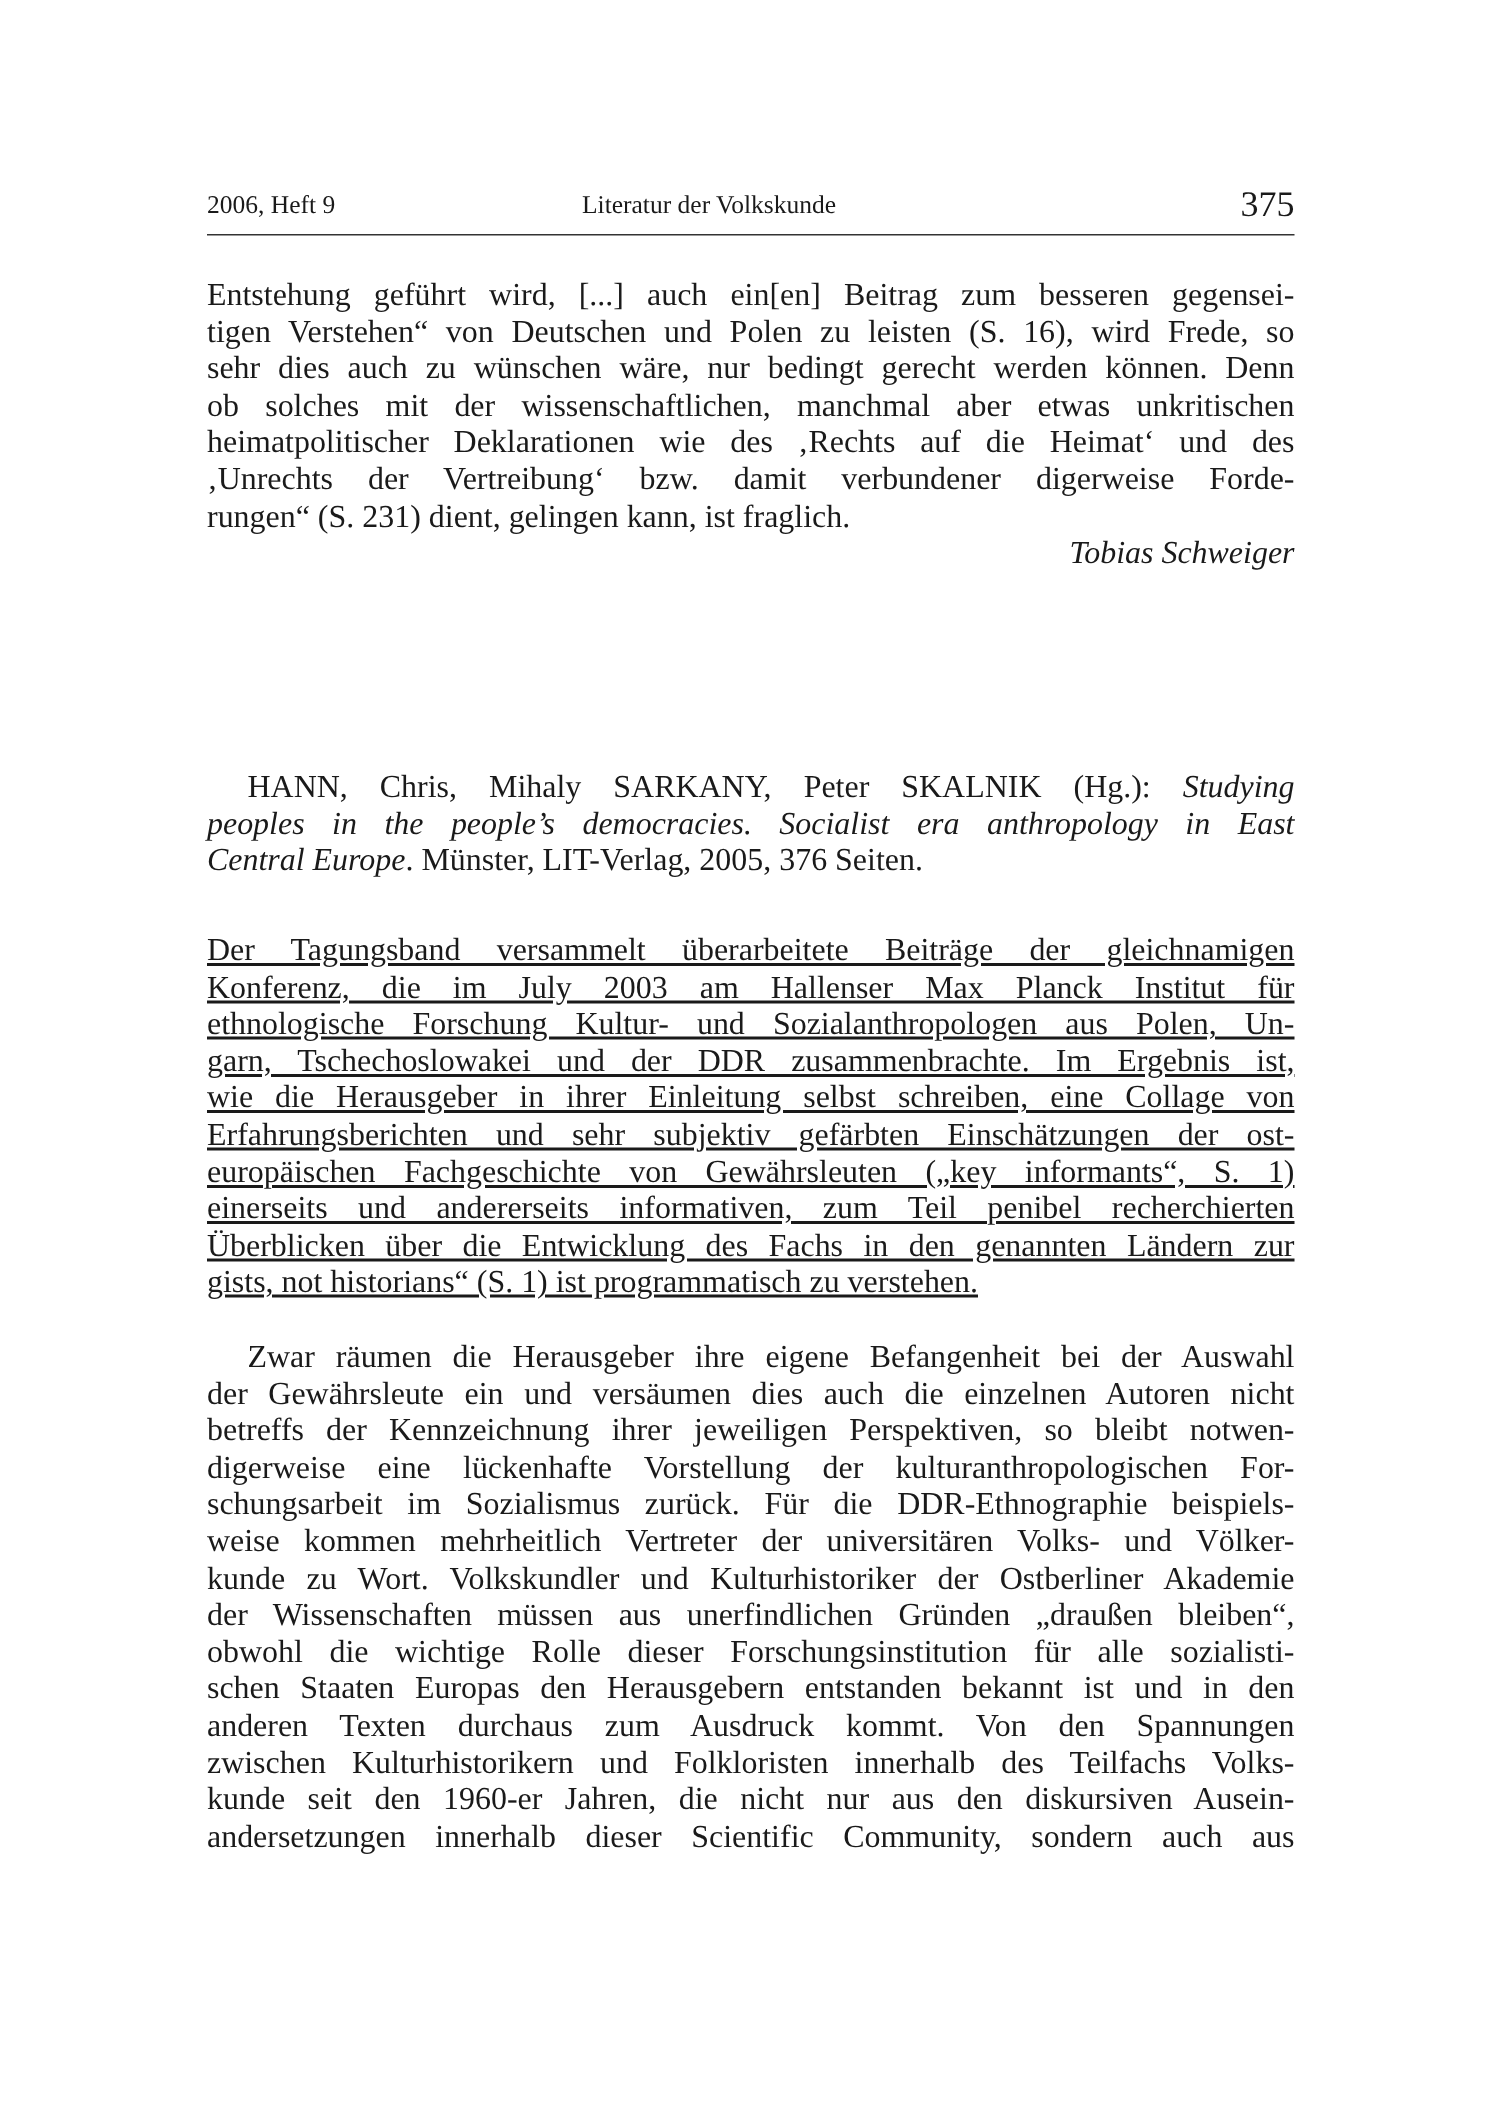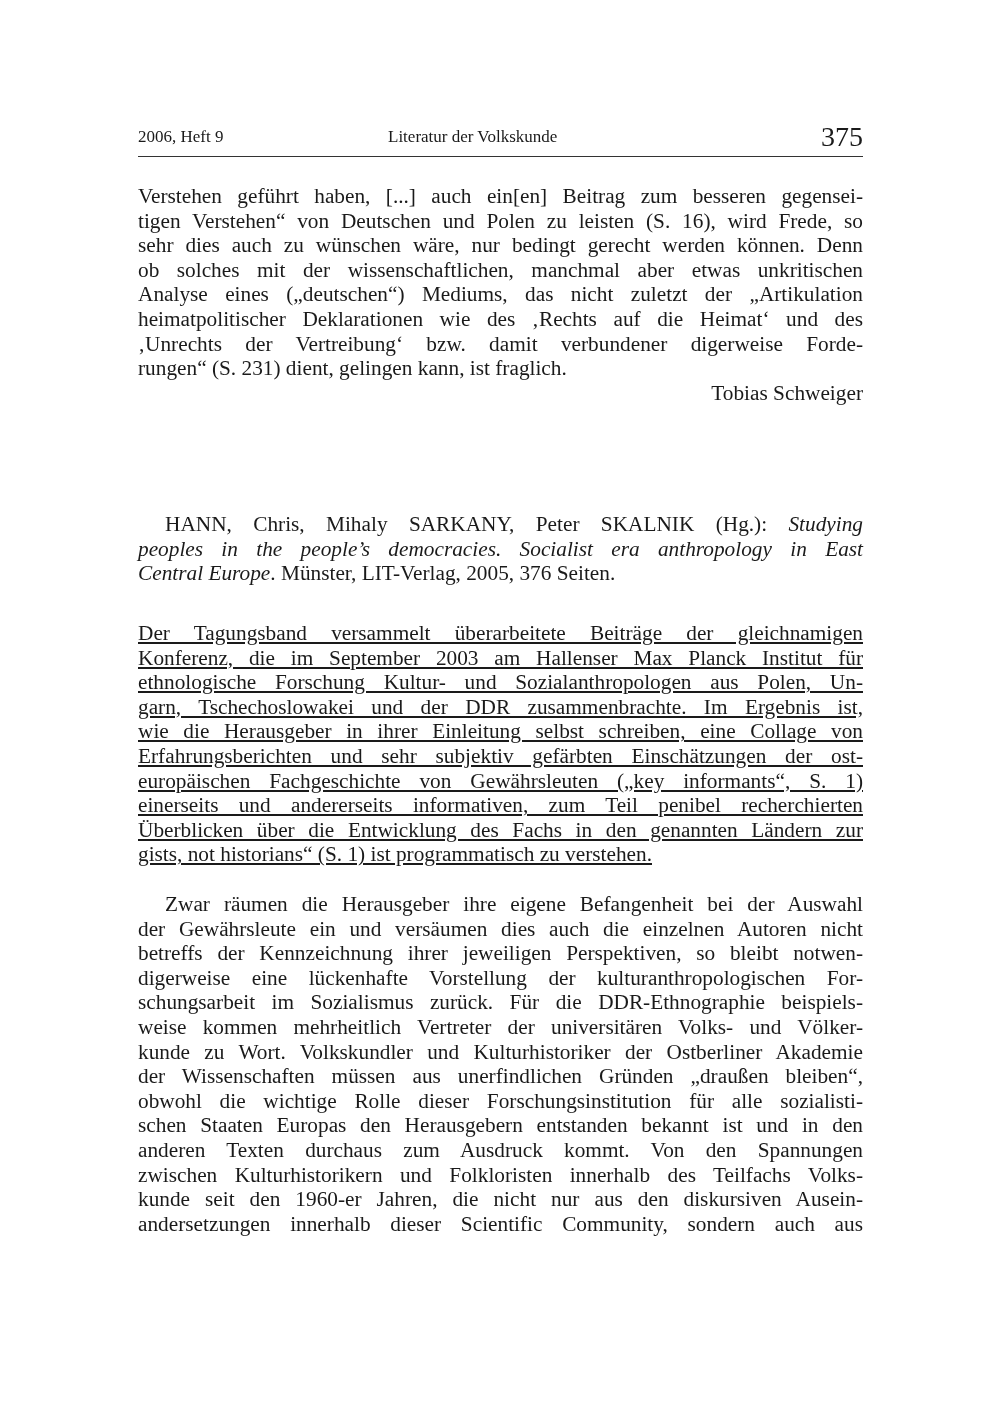--- a/index.html
+++ b/index.html
@@ -8,62 +8,61 @@
     font-family: "Liberation Serif", "DejaVu Serif", serif;
     color: #1a1a1a;
   }
   .page { position: absolute; left: 138px; top: 0; width: 725px; }
   .running-head {
     position: absolute; top: 122px; left: 0; width: 725px; height: 30px;
     font-size: 17px; line-height: 30px;
   }
   .rh-left { position: absolute; left: 0; top: 0; }
   .rh-center { position: absolute; left: 250px; top: 0; }
-  .rh-right { position: absolute; right: 0; top: 0; font-size: 28px; }
+  .rh-right { position: absolute; right: 0; top: 0; font-size: 24px; }
   .rule { position: absolute; top: 156px; left: 0; width: 725px; height: 1px; background: #333; }
   .block { position: absolute; left: 0; width: 725px; font-size: 21.3px; line-height: 24.6px; text-align: justify; }
   .line { display: block; text-align: justify; text-align-last: justify; white-space: nowrap; height: 24.6px; }
   .line.last { text-align-last: left; }
   .line.indent { text-indent: 27px; }
-  .signature { text-align: right; text-align-last: right; }
+  .signature { text-align: right; text-align-last: right; font-style: italic; }
   .ital { font-style: italic; }
 </style>
 </head>
 <body>
 
 <div class="page">
 
   <div class="running-head">
     <span class="rh-left">2006, Heft 9</span>
     <span class="rh-center">Literatur der Volkskunde</span>
     <span class="rh-right">375</span>
   </div>
   <div class="rule"></div>
 
   <div class="block" style="top:184px;">
-    <span class="line">Verstehen geführt haben, [...] auch ein[en] Beitrag zum besseren gegensei-</span>
+    <span class="line">Entstehung geführt wird, [...] auch ein[en] Beitrag zum besseren gegensei-</span>
     <span class="line">tigen Verstehen“ von Deutschen und Polen zu leisten (S. 16), wird Frede, so</span>
     <span class="line">sehr dies auch zu wünschen wäre, nur bedingt gerecht werden können. Denn</span>
     <span class="line">ob solches mit der wissenschaftlichen, manchmal aber etwas unkritischen</span>
-    <span class="line">Analyse eines („deutschen“) Mediums, das nicht zuletzt der „Artikulation</span>
     <span class="line">heimatpolitischer Deklarationen wie des ‚Rechts auf die Heimat‘ und des</span>
     <span class="line">‚Unrechts der Vertreibung‘ bzw. damit verbundener digerweise Forde-</span>
     <span class="line last">rungen“ (S. 231) dient, gelingen kann, ist fraglich.</span>
     <span class="line signature">Tobias Schweiger</span>
   </div>
 
   <div class="block" style="top:512px;">
     <span class="line indent"><span>HANN, Chris, Mihaly SARKANY, Peter SKALNIK (Hg.): </span><span class="ital">Studying</span></span>
     <span class="line ital">peoples in the people’s democracies. Socialist era anthropology in East</span>
     <span class="line last"><span class="ital">Central Europe</span><span>. Münster, LIT-Verlag, 2005, 376 Seiten.</span></span>
   </div>
 
   <div class="block" style="top:621px;text-decoration:underline;">
     <span class="line">Der Tagungsband versammelt überarbeitete Beiträge der gleichnamigen</span>
-    <span class="line">Konferenz, die im September 2003 am Hallenser Max Planck Institut für</span>
+    <span class="line">Konferenz, die im July 2003 am Hallenser Max Planck Institut für</span>
     <span class="line">ethnologische Forschung Kultur- und Sozialanthropologen aus Polen, Un-</span>
     <span class="line">garn, Tschechoslowakei und der DDR zusammenbrachte. Im Ergebnis ist,</span>
     <span class="line">wie die Herausgeber in ihrer Einleitung selbst schreiben, eine Collage von</span>
     <span class="line">Erfahrungsberichten und sehr subjektiv gefärbten Einschätzungen der ost-</span>
     <span class="line">europäischen Fachgeschichte von Gewährsleuten („key informants“, S. 1)</span>
     <span class="line">einerseits und andererseits informativen, zum Teil penibel recherchierten</span>
     <span class="line">Überblicken über die Entwicklung des Fachs in den genannten Ländern zur</span>
     <span class="line last">gists, not historians“ (S. 1) ist programmatisch zu verstehen.</span>
   </div>
 

